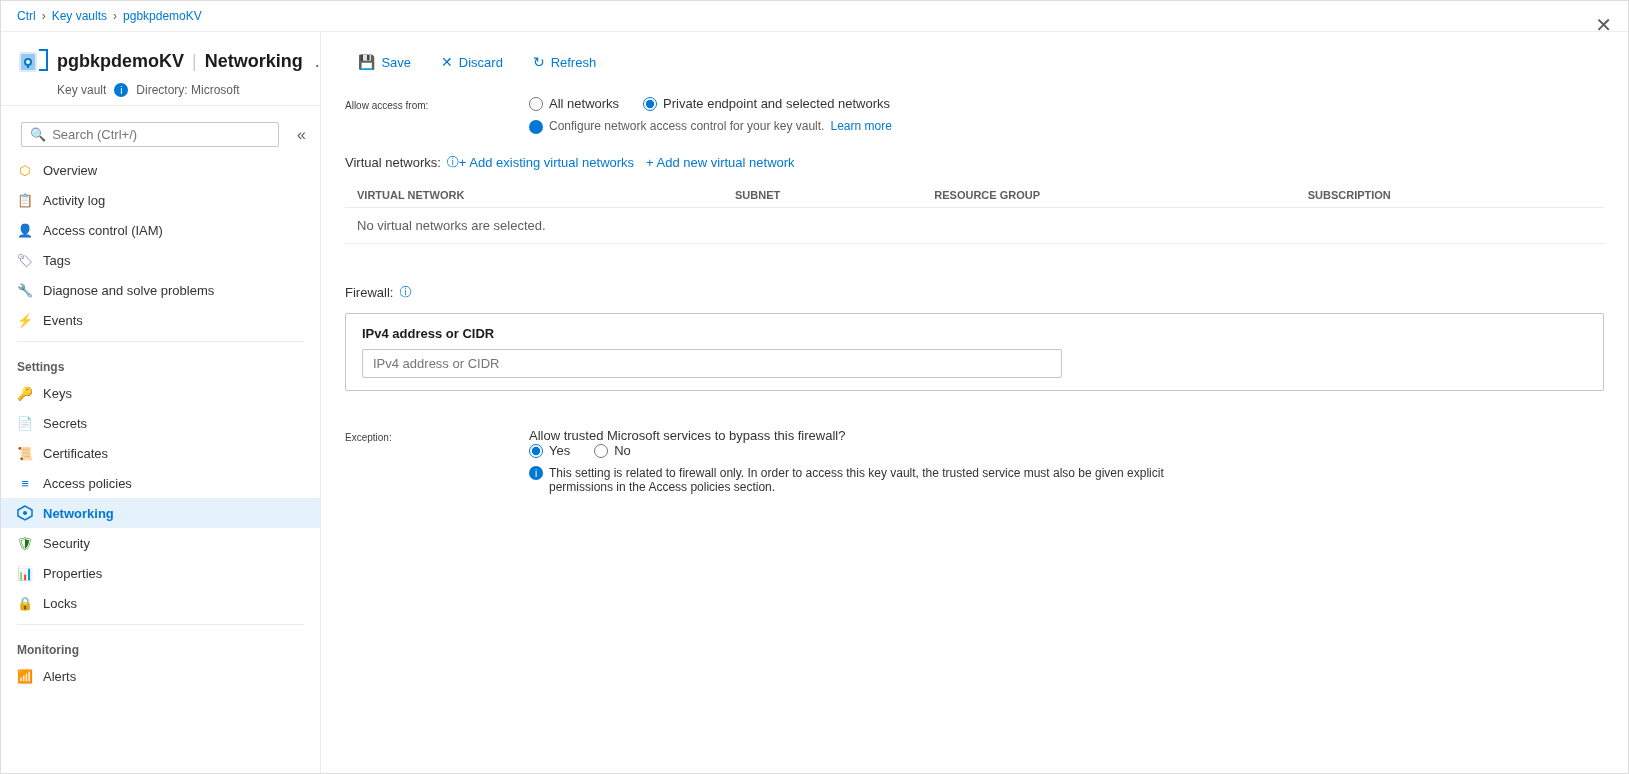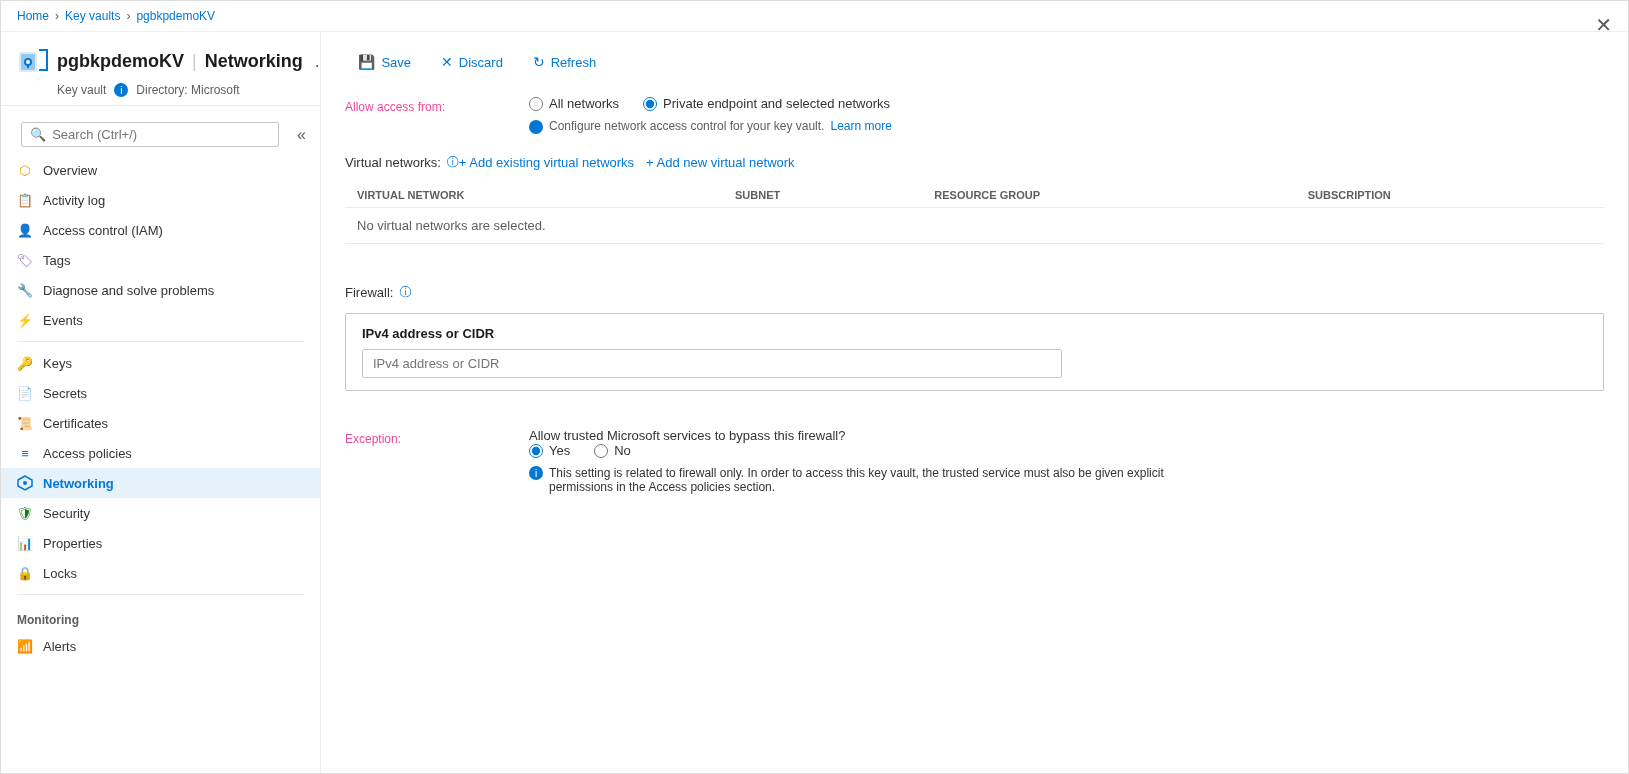--- a/index.html
+++ b/index.html
@@ -47,21 +47,21 @@
 
     
     .content-body { padding: 16px 24px; }
 
     
     .toolbar { display: flex; gap: 4px; margin-bottom: 20px; }
     .toolbar-btn { display: flex; align-items: center; gap: 6px; padding: 5px 12px; background: none; border: 1px solid transparent; cursor: pointer; font-size: 13px; color: #0078d4; border-radius: 2px; }
 
     
     .form-row { display: flex; align-items: flex-start; margin-bottom: 20px; gap: 24px; }
-    .form-label { min-width: 160px; color: #ec4899; font-size: 12px; padding-top: 4px; }
+    .form-label { min-width: 160px; color: #404040; font-size: 10px; padding-top: 4px; }
     .form-controls { flex: 1; }
 
     
     .radio-group { display: flex; gap: 24px; align-items: center; flex-wrap: wrap; }
     .radio-item { display: flex; align-items: center; gap: 6px; cursor: pointer; }
     .radio-item input[type=radio] { accent-color: #0078d4; width: 14px; height: 14px; cursor: pointer; }
 
     
     .info-msg { display: flex; align-items: flex-start; gap: 6px; font-size: 12px; color: #605e5c; margin-top: 8px; }
     .info-msg a { color: #0078d4; text-decoration: none; }
@@ -94,21 +94,21 @@
     .sidebar-nav::-webkit-scrollbar-thumb { background: #c8c6c4; border-radius: 2px; }
 
     .close-btn { position: absolute; top: 12px; right: 16px; background: none; border: none; cursor: pointer; font-size: 20px; color: #605e5c; }
   </style>
 </head>
 <body>
 
 <div class="app-container">
 
   <div class="breadcrumb">
-    <a>Home</a>
+    <a>Ctrl</a>
     <span>›</span>
     <a>Key vaults</a>
     <span>›</span>
     <a>pgbkpdemoKV</a>
   </div>
 
   <div class="main-layout">
 
     <div class="sidebar">
 
@@ -165,20 +165,21 @@
         <div class="nav-item">
           <span class="nav-icon" style="color:#605e5c;">🔧</span>
           <span>Diagnose and solve problems</span>
         </div>
         <div class="nav-item">
           <span class="nav-icon" style="color:#f0c000;">⚡</span>
           <span>Events</span>
         </div>
 
         <hr class="nav-divider">
+        <div class="nav-section-label">Settings</div>
 
         <div class="nav-item">
           <span class="nav-icon" style="color:#f0a500;">🔑</span>
           <span>Keys</span>
         </div>
         <div class="nav-item">
           <span class="nav-icon" style="color:#f0a500;">📄</span>
           <span>Secrets</span>
         </div>
         <div class="nav-item">

